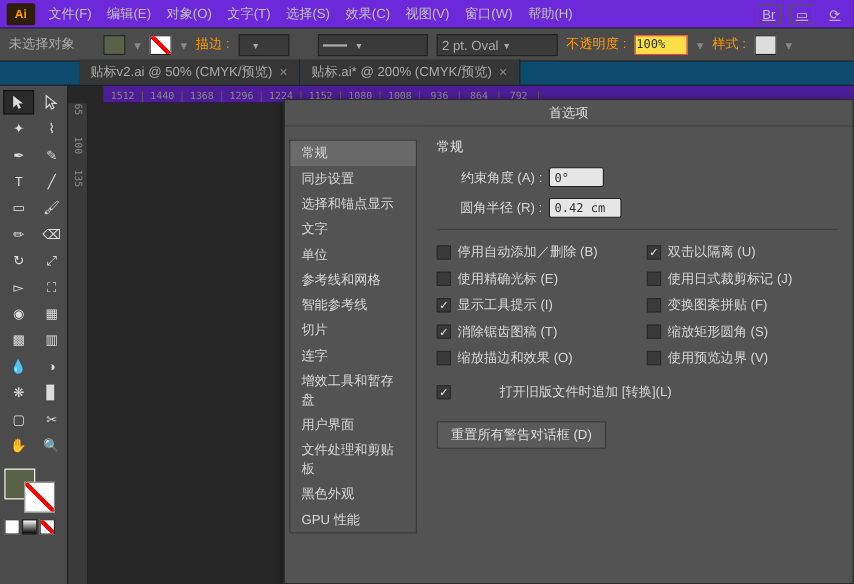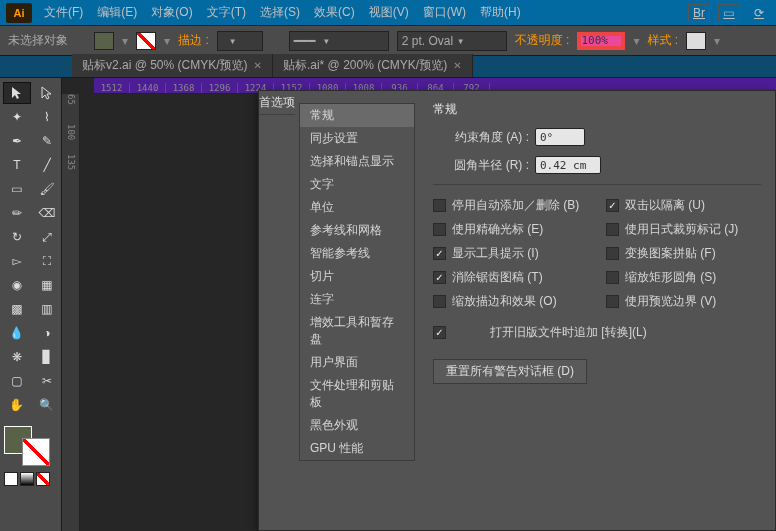--- a/index.html
+++ b/index.html
@@ -1,29 +1,29 @@
 <!DOCTYPE html>
 <html><head>
 <meta charset="utf-8">
 <style>
 * { margin: 0; padding: 0; box-sizing: border-box; font-family: "Microsoft YaHei", sans-serif; }
 body { background: #323232; color: #c0c0c0; font-size: 12px; width: 776px; height: 531px; overflow: hidden; position: relative; }
 
-.menubar { height: 26px; background: #0369a1; display: flex; align-items: center; padding: 0 6px; gap: 2px; border-bottom: 1px solid #1a1a1a; }
+.menubar { height: 26px; background: #6d28d9; display: flex; align-items: center; padding: 0 6px; gap: 2px; border-bottom: 1px solid #1a1a1a; }
 .ai-logo { width: 26px; height: 20px; background: #2d1e0a; color: #ff9a00; font-weight: bold; display: flex; align-items: center; justify-content: center; font-size: 11px; border-radius: 2px; margin-right: 4px; }
 .menu-item { padding: 3px 6px; cursor: pointer; }
 .menu-right { margin-left: auto; display: flex; gap: 8px; align-items: center; text-decoration: underline; }
 .menu-icon { width: 22px; height: 18px; border: 1px solid #555; display: flex; align-items: center; justify-content: center; }
 
 .controlbar { height: 30px; background: #4b4b4b; display: flex; align-items: center; padding: 0 8px; gap: 8px; border-bottom: 1px solid #1a1a1a; }
 .cb-label { color: #aaa; }
 .cb-label.orange { color: #ff9a00; }
 .cb-swatch { width: 20px; height: 18px; border: 1px solid #222; }
 .cb-select { background: #3a3a3a; border: 1px solid #222; color: #aaa; padding: 1px 4px; height: 20px; display: flex; align-items: center; gap: 4px; font-family: monospace; }
-.cb-input { background: #ec4899; color: #333; border: 4px solid #ef4444; height: 18px; padding: 0 0; width: 48px; font-family: monospace; font-size: 11px; }
+.cb-input { background: #fde047; color: #333; border: 1px solid #ef4444; height: 18px; padding: 0 0; width: 48px; font-family: monospace; font-size: 11px; }
 
 .tabbar { height: 22px; background: #0c4a6e; display: flex; align-items: flex-end; padding: 0 0 0 72px; border-bottom: 1px solid #1a1a1a; }
 .tab { padding: 3px 10px; background: #363636; color: #aaa; display: flex; align-items: center; gap: 6px; border-right: 1px solid #222; }
 .tab .x { color: #888; font-size: 10px; }
 
 .workspace { position: relative; height: calc(531px - 26px - 30px - 22px); display: flex; }
 
 .toolbox { width: 62px; background: #4b4b4b; display: flex; flex-direction: column; border-right: 1px solid #1a1a1a; }
 .tool-grid { display: grid; grid-template-columns: 28px 28px; gap: 2px; padding: 4px 3px; }
 .tool { width: 28px; height: 22px; display: flex; align-items: center; justify-content: center; border: 1px solid transparent; color: #ddd; }
@@ -35,21 +35,21 @@
 .fs-stroke::after { content: ""; position: absolute; left: 0; top: 0; width: 100%; height: 100%; background: linear-gradient(45deg, transparent 45%, red 45%, red 55%, transparent 55%); }
 .mini-swatches{display:flex;gap:2px;padding:0 4px;}
 .mini-sw{width:14px;height:14px;border:1px solid #222;}
 
 .canvas-area { flex: 1; background: #262626; position: relative; }
 .ruler-h { position: absolute; top: 0; left: 32px; right: 0; height: 16px; background: #4c1d95; color: #888; font-size: 9px; display: flex; align-items: flex-end; overflow: hidden; border-bottom: 1px solid #222; }
 .ruler-tick { width: 36px; text-align: center; font-family: monospace; border-right: 1px solid #555;}
 .ruler-v { position: absolute; top: 16px; left: 0; width: 18px; bottom: 0; background: #3a3a3a; color: #888; font-size: 9px; display: flex; flex-direction: column; align-items: center; border-right: 1px solid #222;}
 .ruler-vtick { height: 30px; writing-mode: vertical-rl; font-family: monospace;}
 
-.dialog { position: absolute; left: 196px; top: 12px; right: 0; bottom: 0; background: #535353; border: 1px solid #2a2a2a; box-shadow: -2px 2px 8px rgba(0,0,0,.4); display: flex; flex-direction: row; }
+.dialog { position: absolute; left: 196px; top: 12px; right: 0; bottom: 0; background: #535353; border: 1px solid #2a2a2a; box-shadow: -2px 2px 8px rgba(0,0,0,.4); display: flex; flex-direction: column; }
 .dlg-title { height: 24px; display: flex; align-items: center; justify-content: center; color: #ddd; border-bottom: 1px solid #404040; }
 .dlg-body { flex: 1; display: flex; }
 .dlg-side { width: 124px; background: #535353; padding: 8px 0; border-right: none;}
 .dlg-side-inner{border:1px solid #3a3a3a; margin:4px;}
 .side-item { padding: 3px 10px; color: #d6d6d6; cursor: pointer; }
 .side-item.active { background: #6a6a6a; }
 .dlg-main { flex: 1; padding: 10px 14px; }
 .section-title { color: #e2e2e2; margin-bottom: 10px; }
 .form-row { display: flex; align-items: center; margin-bottom: 10px; gap: 6px; }
 .form-row label { width: 96px; text-align: right; color: #d6d6d6; }

